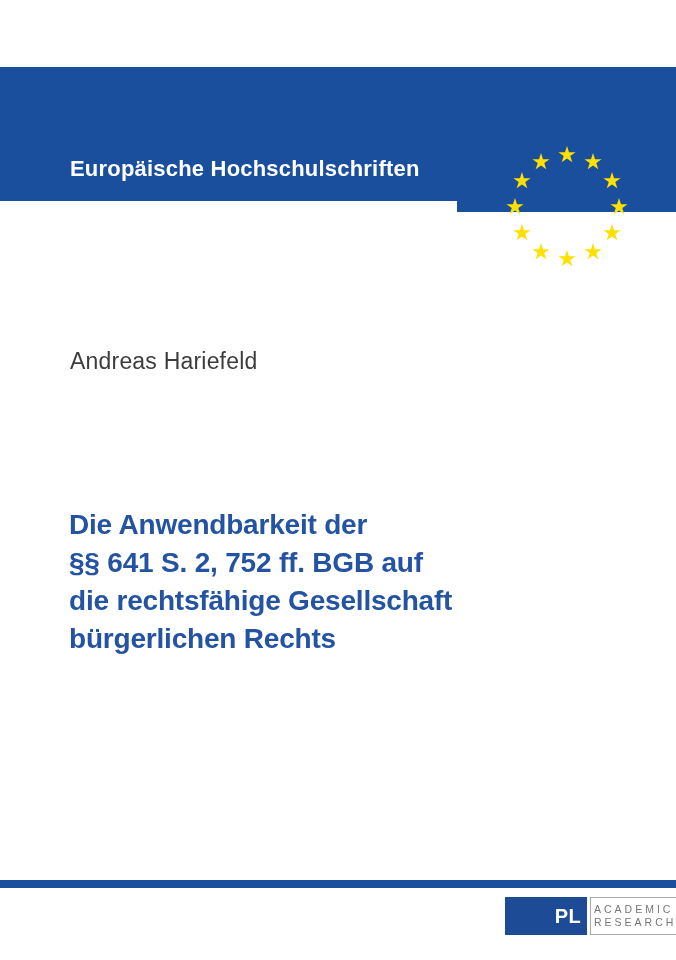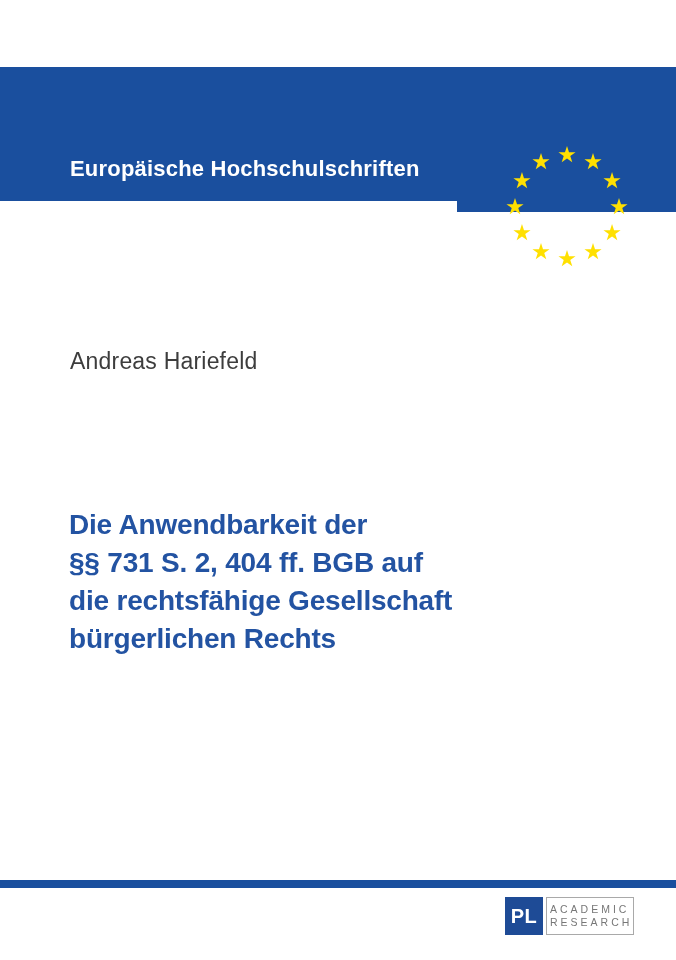--- a/index.html
+++ b/index.html
@@ -51,20 +51,21 @@
     background:#1a4f9e;
   }
   .publisher-logo {
     position:absolute; left:505px; top:897px; display:flex; align-items:flex-start;
   }
   .publisher-monogram {
     width:38px; height:38px; background:#1e4b96; color:#ffffff;
     font-weight:bold; font-size:20px; display:flex; align-items:center;
     justify-content:center; letter-spacing:0.5px;
     box-shadow:inset 0 0 0 1px #1e4b96;
+    padding-left:44px;
   }
   .publisher-name {
     margin-left:3px; width:86px; height:36px; border:1px solid #a9a9a9;
     background:#ffffff; display:flex; flex-direction:column;
     justify-content:center;
   }
   .publisher-name span {
     font-size:10.5px; color:#777777; letter-spacing:3px;
     line-height:13px; white-space:nowrap; padding-left:3px;
   }
@@ -95,21 +96,21 @@
       <use href="#star" x="23" y="75"></use>
       <use href="#star" x="29.97" y="49"></use>
       <use href="#star" x="49" y="29.97"></use>
     </svg>
   </div>
 
   <div class="author-name">Andreas Hariefeld</div>
 
   <div class="book-title">
     <div>Die Anwendbarkeit der</div>
-    <div>§§ 731 S. 2, 404 ff. BGB auf</div>
+    <div>§§ 641 S. 2, 752 ff. BGB auf</div>
     <div>die rechtsfähige Gesellschaft</div>
     <div>bürgerlichen Rechts</div>
   </div>
 
   <div class="footer-rule"></div>
 
   <div class="publisher-logo">
     <div class="publisher-monogram">PL</div>
     <div class="publisher-name">
       <span>ACADEMIC</span>

